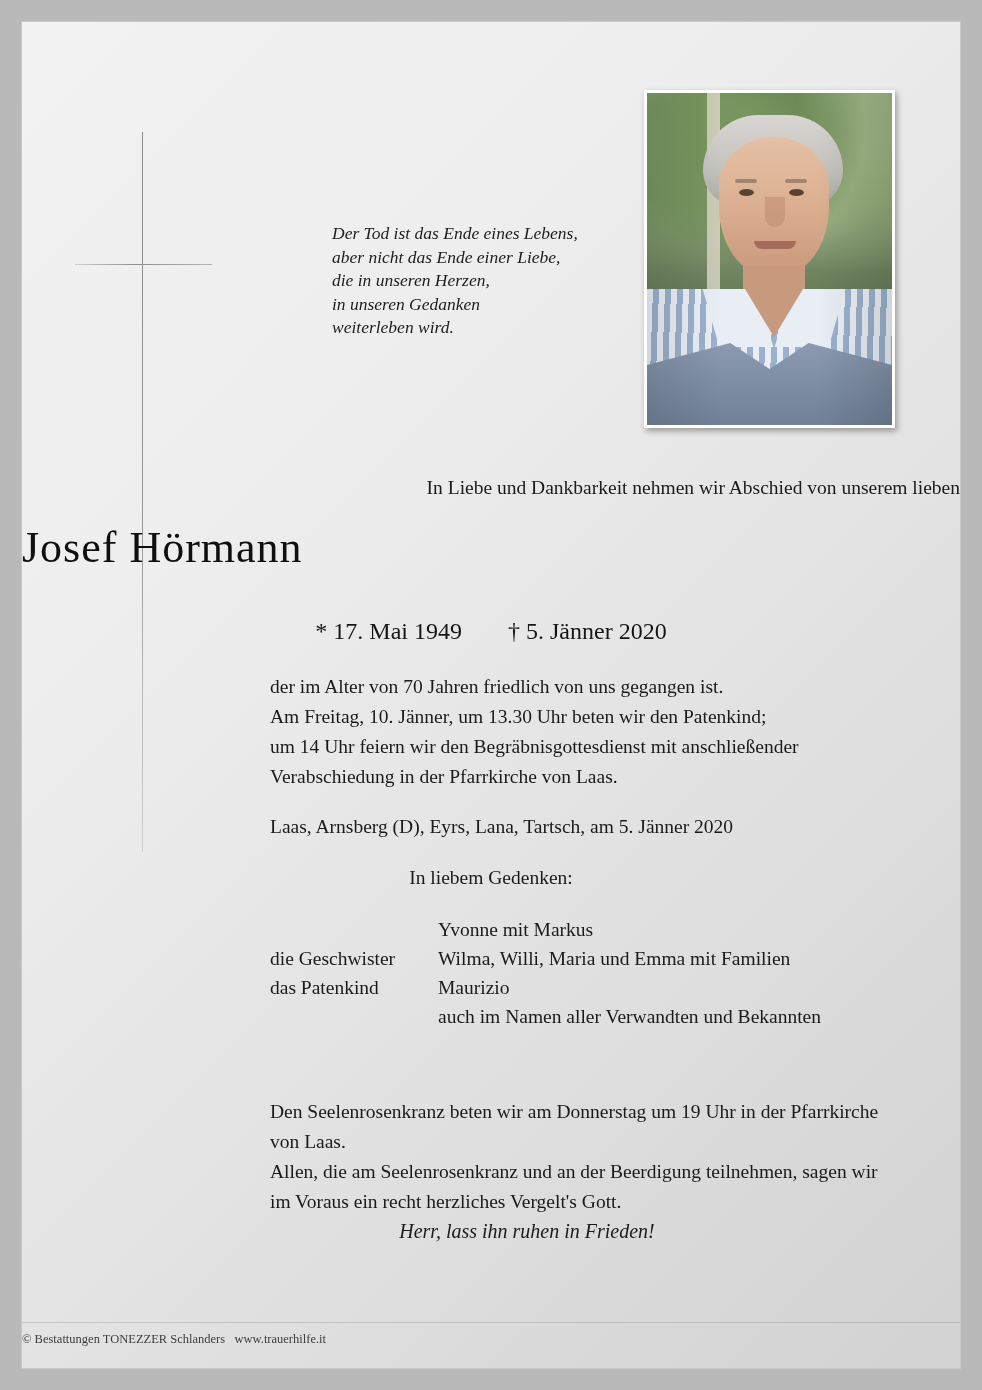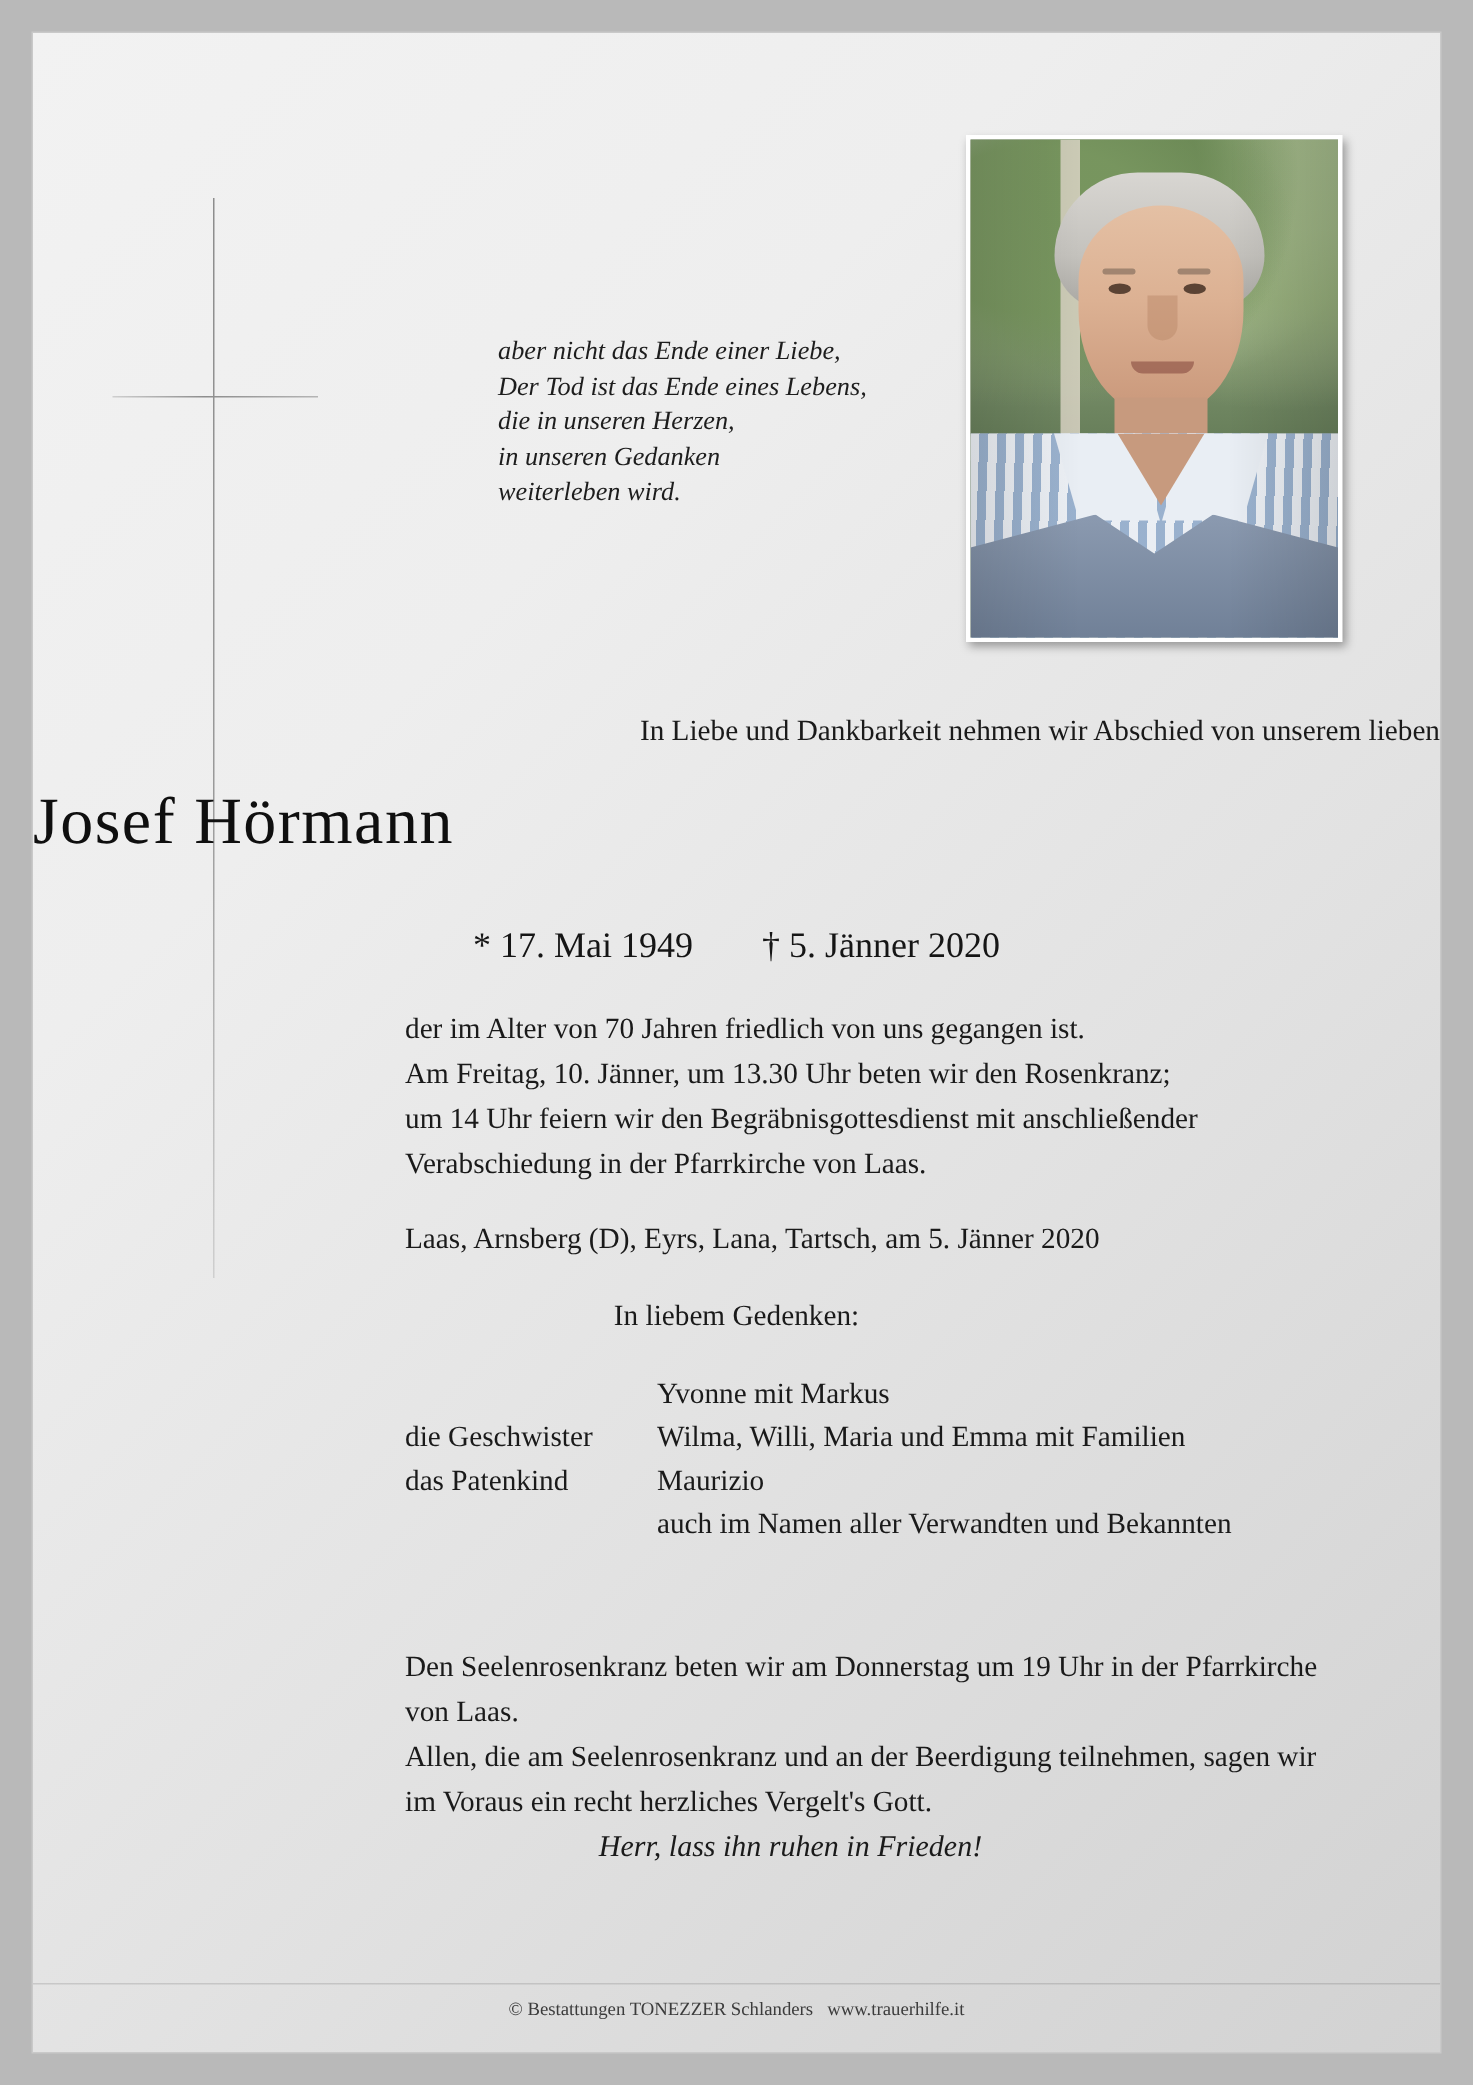--- a/index.html
+++ b/index.html
@@ -299,21 +299,20 @@
     top: 1300px;
     width: 100%;
     height: 1px;
     background: rgba(0,0,0,0.12);
   }
   .footer {
     position: absolute;
     left: 0;
     top: 1310px;
     width: 100%;
-    text-align: center;
     font-size: 12.5px;
     color: #3c3c3c;
   }
   .footer .link { color: #3c3c3c; text-decoration: none; }
   b { font-weight: normal; text-align: right; }
 </style>
 </head>
 <body>
 
 <div class="page">
@@ -339,41 +338,41 @@
       <div class="shirt"></div>
       <div class="collar-l"></div>
       <div class="collar-r"></div>
       <div class="vneck"></div>
       <div class="vest"></div>
       <div class="shade"></div>
     </div>
   </div>
 
   <div class="quote">
+    <div>Der Tod ist das Ende eines Lebens,</div>
     <div>aber nicht das Ende einer Liebe,</div>
-    <div>Der Tod ist das Ende eines Lebens,</div>
     <div>die in unseren Herzen,</div>
     <div>in unseren Gedanken</div>
     <div>weiterleben wird.</div>
   </div>
 
   <div class="intro">In Liebe und Dankbarkeit nehmen wir Abschied von unserem lieben</div>
 
   <div class="name">Josef Hörmann</div>
 
   <div class="dates">
     <span>* 17. Mai 1949</span>
     <span class="gap"></span>
     <span>† 5. Jänner 2020</span>
   </div>
 
   <div class="body-block b1">der im Alter von 70 Jahren friedlich von uns gegangen ist.</div>
 
   <div class="body-block b2">
-    <div><span>Am </span><b>Freitag</b><span>, </span><b>10. Jänner</b><span>, um </span><b>13.30 Uhr</b><span> beten wir den Rosenkranz;</span></div>
+    <div><span>Am </span><b>Freitag</b><span>, </span><b>10. Jänner</b><span>, um </span><b>13.30 Uhr</b><span> beten wir den Patenkind;</span></div>
     <div><span>um </span><b>14 Uhr</b><span> feiern wir den Begräbnisgottesdienst mit anschließender</span></div>
     <div>Verabschiedung in der Pfarrkirche von Laas.</div>
   </div>
 
   <div class="body-block b3">Laas, Arnsberg (D), Eyrs, Lana, Tartsch, am 5. Jänner 2020</div>
 
   <div class="gedenken">In liebem Gedenken:</div>
 
   <div class="family">
     <div class="row">

